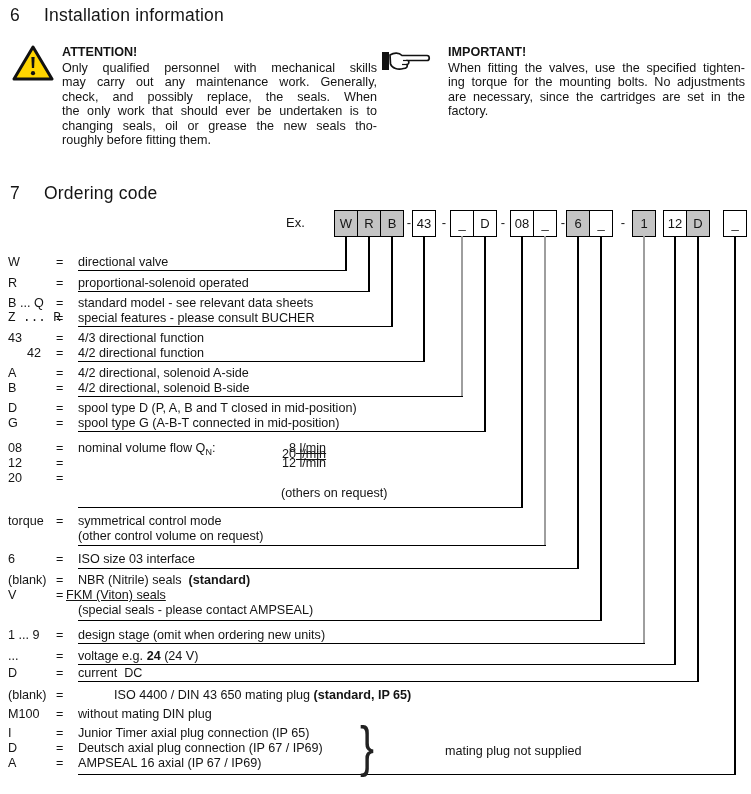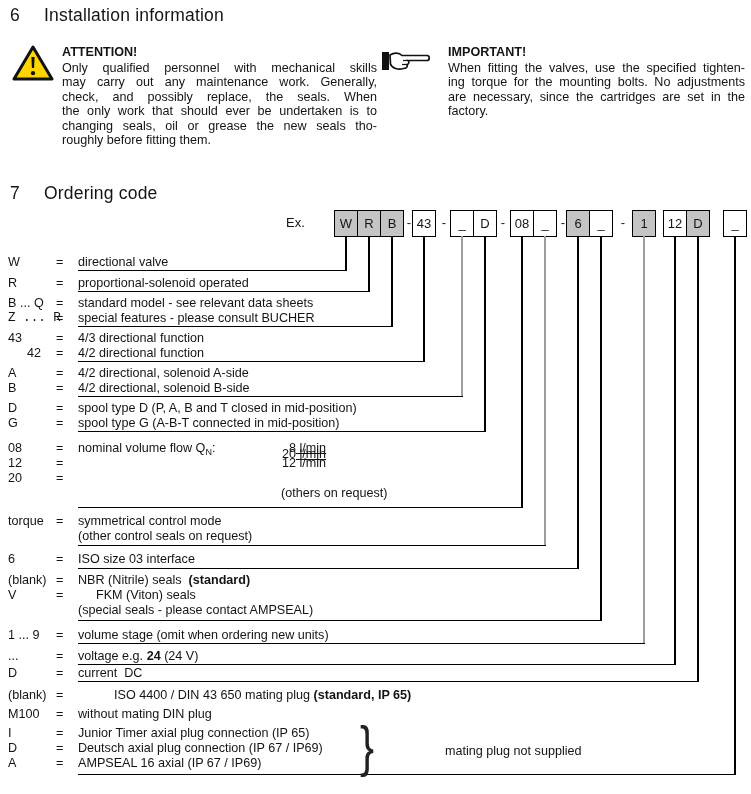--- a/index.html
+++ b/index.html
@@ -142,40 +142,40 @@
       <div class="lg" style="left: 281px; top: 456px;"><span class="num">12</span> l/min</div>
       <div class="lg" style="left: 8px; top: 471px;">20</div>
       <div class="lg" style="left: 56px; top: 471px;">=</div>
       <div class="lg" style="left: 281px; top: 447px; text-decoration: underline;"><span class="num">20</span> l/min</div>
       <div class="lg" style="left: 281px; top: 486px;">(others on request)</div>
       <div class="vline" style="left: 544.25px; top: 236px; width: 2px; height: 309px; background: rgb(158, 158, 158);"></div>
       <div class="hline" style="left: 78px; top: 545px; width: 467.75px; height: 1.4px; background: rgb(0, 0, 0);"></div>
       <div class="lg" style="left: 8px; top: 514px;">torque</div>
       <div class="lg" style="left: 56px; top: 514px;">=</div>
       <div class="lg" style="left: 78px; top: 514px;"><span>symmetrical control mode</span></div>
-      <div class="lg" style="left: 78px; top: 529px;"><span>(other control seals on request)</span></div>
+      <div class="lg" style="left: 78px; top: 529px;"><span>(other control volume on request)</span></div>
       <div class="vline" style="left: 577.25px; top: 236px; width: 1.5px; height: 332px; background: rgb(0, 0, 0);"></div>
       <div class="hline" style="left: 78px; top: 568px; width: 500.75px; height: 1.4px; background: rgb(0, 0, 0);"></div>
       <div class="lg" style="left: 8px; top: 552px;">6</div>
       <div class="lg" style="left: 56px; top: 552px;">=</div>
       <div class="lg" style="left: 78px; top: 552px;"><span>ISO size 03 interface</span></div>
       <div class="vline" style="left: 600.25px; top: 236px; width: 1.5px; height: 384px; background: rgb(0, 0, 0);"></div>
       <div class="hline" style="left: 78px; top: 620px; width: 523.75px; height: 1.4px; background: rgb(0, 0, 0);"></div>
       <div class="lg" style="left: 8px; top: 573px;">(blank)</div>
       <div class="lg" style="left: 56px; top: 573px;">=</div>
       <div class="lg" style="left: 78px; top: 573px;"><span>NBR (Nitrile) seals &nbsp;</span><b>(standard)</b></div>
       <div class="lg" style="left: 8px; top: 588px;">V</div>
       <div class="lg" style="left: 56px; top: 588px;">=</div>
-      <div class="lg" style="left: 96px; top: 588px;"><span>FKM (Viton) seals</span></div>
+      <div class="lg" style="left: 66px; top: 588px; text-decoration: underline;"><span>FKM (Viton) seals</span></div>
       <div class="lg" style="left: 78px; top: 603px;"><span>(special seals - please contact AMPSEAL)</span></div>
       <div class="vline" style="left: 643.25px; top: 236px; width: 2px; height: 407px; background: rgb(158, 158, 158);"></div>
       <div class="hline" style="left: 78px; top: 643px; width: 566.75px; height: 1.4px; background: rgb(0, 0, 0);"></div>
       <div class="lg" style="left: 8px; top: 628px;">1 ... 9</div>
       <div class="lg" style="left: 56px; top: 628px;">=</div>
-      <div class="lg" style="left: 78px; top: 628px;"><span>volume stage (omit when ordering new units)</span></div>
+      <div class="lg" style="left: 78px; top: 628px;"><span>design stage (omit when ordering new units)</span></div>
       <div class="vline" style="left: 674.25px; top: 236px; width: 1.5px; height: 428px; background: rgb(0, 0, 0);"></div>
       <div class="hline" style="left: 78px; top: 664px; width: 597.75px; height: 1.4px; background: rgb(0, 0, 0);"></div>
       <div class="lg" style="left: 8px; top: 649px;">...</div>
       <div class="lg" style="left: 56px; top: 649px;">=</div>
       <div class="lg" style="left: 78px; top: 649px;"><span>voltage e.g. </span><b>24</b><span> (24 V)</span></div>
       <div class="vline" style="left: 697.25px; top: 236px; width: 1.5px; height: 445px; background: rgb(0, 0, 0);"></div>
       <div class="hline" style="left: 78px; top: 681px; width: 620.75px; height: 1.4px; background: rgb(0, 0, 0);"></div>
       <div class="lg" style="left: 8px; top: 666px;">D</div>
       <div class="lg" style="left: 56px; top: 666px;">=</div>
       <div class="lg" style="left: 78px; top: 666px;"><span>current&nbsp; DC</span></div>

